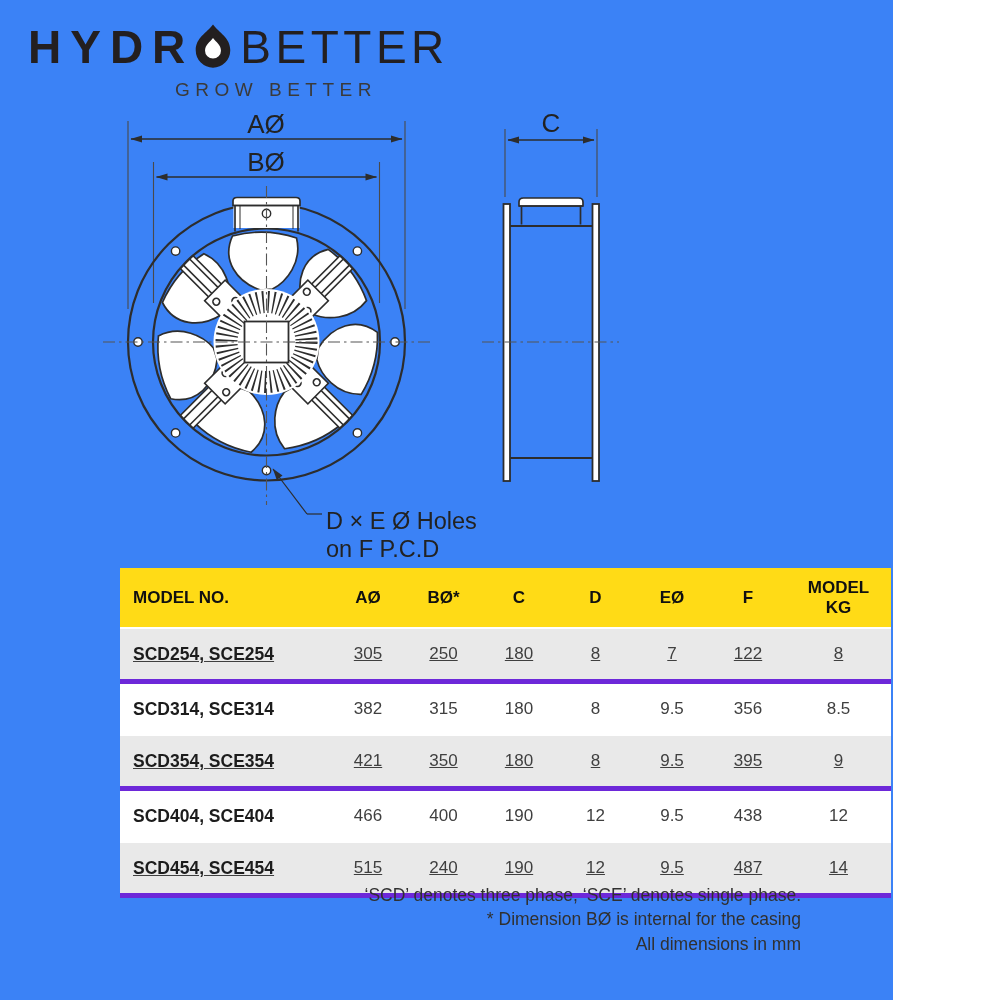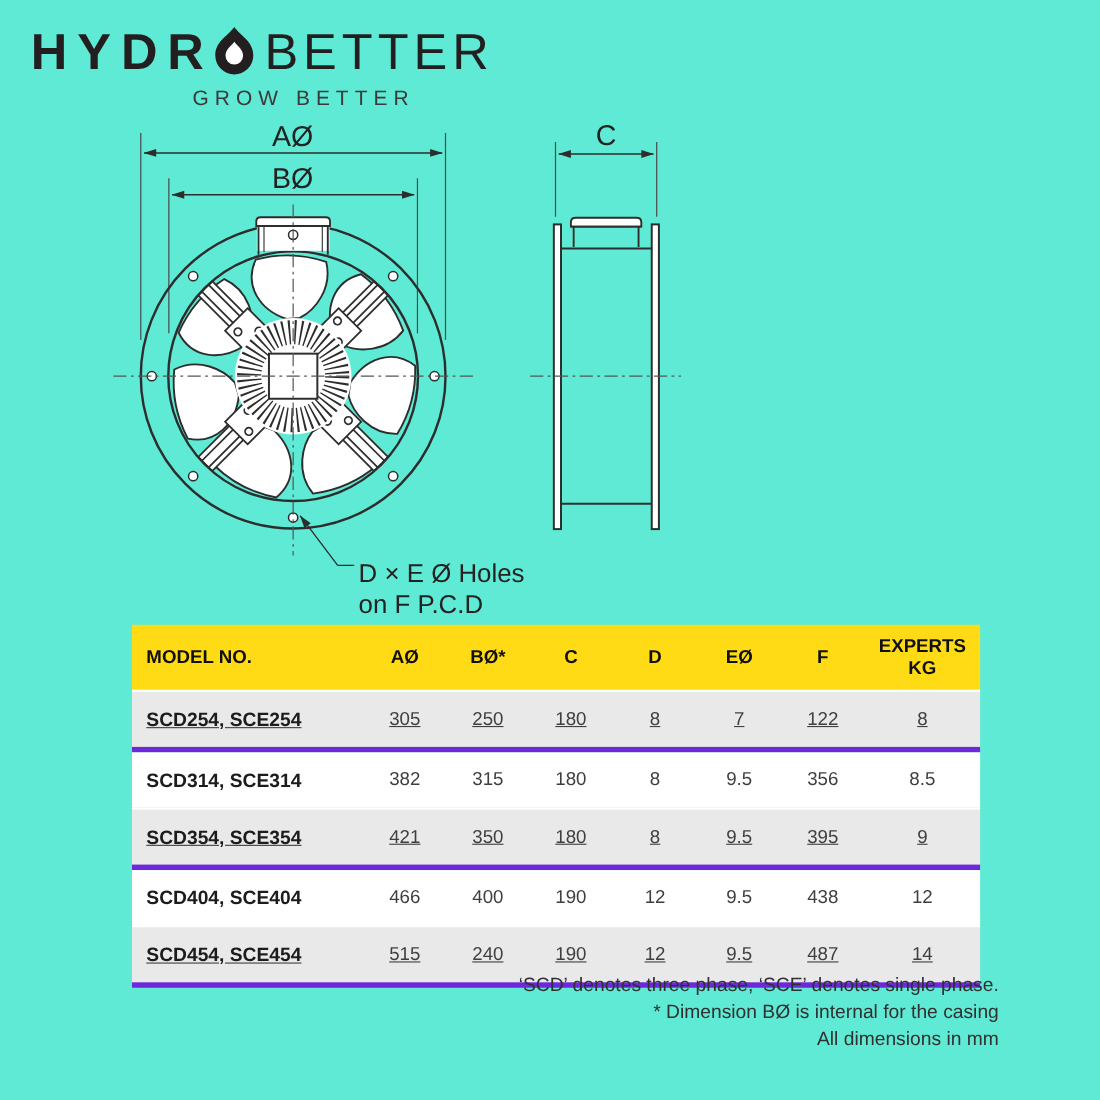--- a/index.html
+++ b/index.html
@@ -1,16 +1,16 @@
 <!DOCTYPE html>
 <html><head>
 <meta charset="utf-8">
 <style>
   html,body{margin:0;padding:0;background:#fff;}
-  .canvas{position:relative;width:1000px;height:1000px;background:#5eead4;overflow:hidden;
+  .canvas{position:relative;width:893px;height:1000px;background:#3b82f6;overflow:hidden;
           font-family:"Liberation Sans",sans-serif;color:#222;}
 
   
   .logo{position:absolute;left:28px;top:22px;}
   .logo-row{display:flex;align-items:center;height:50px;}
   .logo-hydro{font-size:46px;font-weight:800;letter-spacing:9px;color:#231f20;line-height:50px;}
   .logo-droplet{margin:0 6px 0 -2px;}
   .logo-experts{font-size:46px;font-weight:400;letter-spacing:4.5px;color:#231f20;line-height:50px;}
   .tagline{margin-top:7px;padding-left:147px;font-size:19px;font-weight:400;
            letter-spacing:5.5px;color:#3a3a3a;}
@@ -174,21 +174,21 @@
 
   <div class="spec-table">
     <div class="thead" style="background: rgb(255, 219, 22);">
       <div class="cell">MODEL NO.</div>
       <div class="cell">AØ</div>
       <div class="cell">BØ*</div>
       <div class="cell">C</div>
       <div class="cell">D</div>
       <div class="cell">EØ</div>
       <div class="cell">F</div>
-      <div class="cell">EXPERTS KG</div>
+      <div class="cell">MODEL KG</div>
     </div>
     <div class="tbody" id="spec-rows">
         <div class="trow alt" style="background: rgb(233, 233, 233);">
           <div class="cell model">SCD254, SCE254</div>
           <div class="cell val">305</div>
           <div class="cell val">250</div>
           <div class="cell val">180</div>
           <div class="cell val">8</div>
           <div class="cell val">7</div>
           <div class="cell val">122</div>

